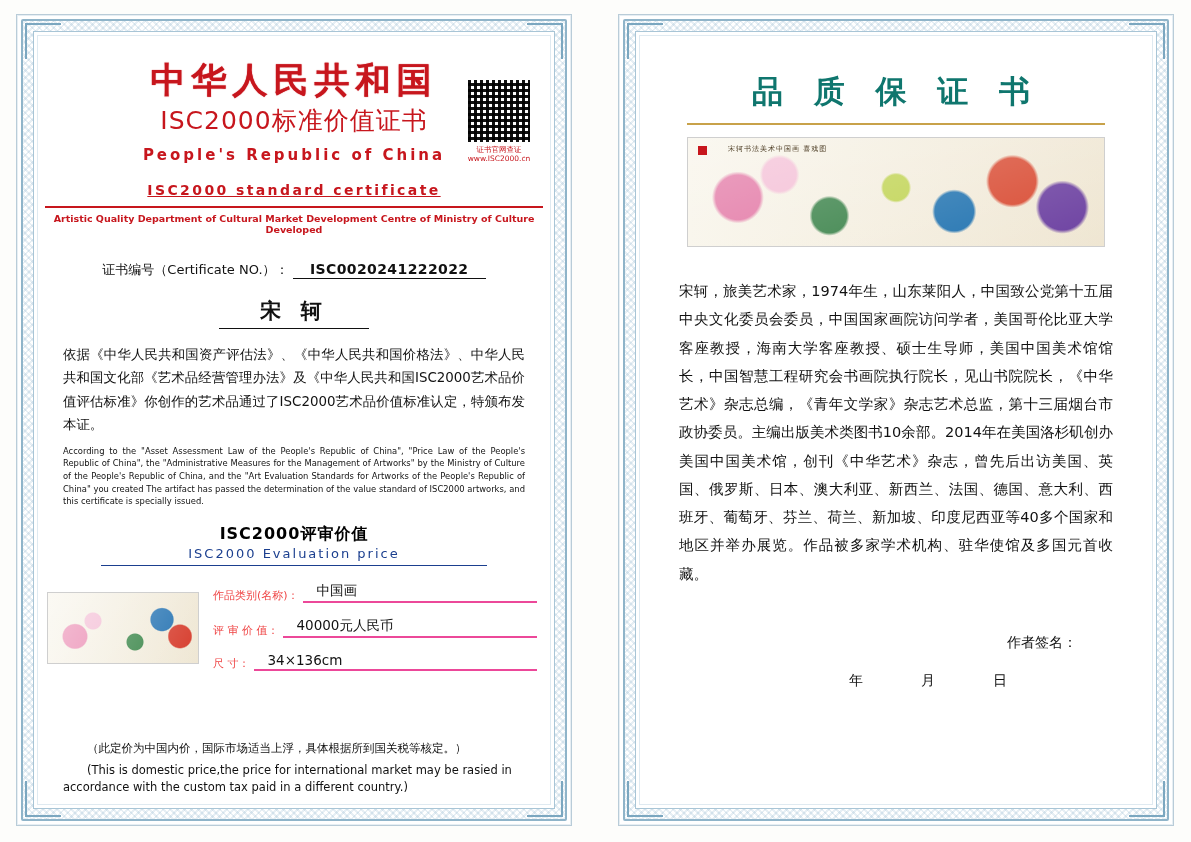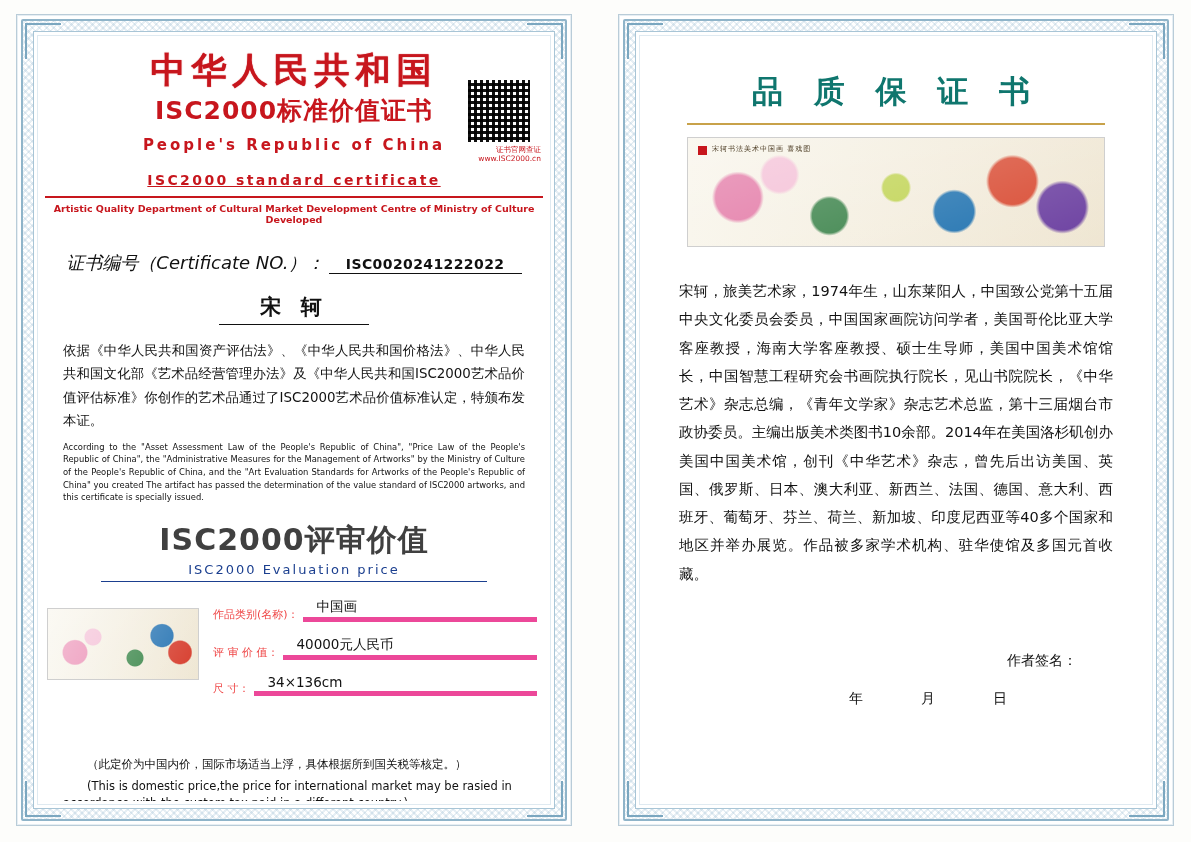--- a/index.html
+++ b/index.html
@@ -77,28 +77,28 @@
   }
 
   
   .cn-title {
     text-align: center;
     color: #c7161d;
     font-family: "DejaVu Sans", "Liberation Sans", sans-serif;
     font-weight: bold;
     font-size: 35px;
     letter-spacing: 6px;
-    margin-top: 12px;
+    margin-top: 22px;
     line-height: 1.1;
     text-shadow: 0 0 1px #c7161d;
   }
   .cn-subtitle {
     text-align: center;
     color: #c7161d;
-    font-weight: bold;
+    font-weight: normal;
     font-size: 25px;
     letter-spacing: 1px;
     margin-top: 4px;
   }
   .en-title {
     text-align: center;
     color: #c7161d;
     font-weight: bold;
     font-size: 15px;
     letter-spacing: 3px;
@@ -133,21 +133,21 @@
     font-size: 9.5px;
     margin-top: 5px;
   }
 
   
   .qr-wrap {
     position: absolute;
     right: 6px;
     top: 40px;
     width: 84px;
-    text-align: right;
+    text-align: center;
   }
   .qr {
     width: 62px;
     height: 62px;
     margin: 0 auto;
     background-color: #fff;
     background-image:
       repeating-linear-gradient(90deg, #111 0 3px, #fff 3px 6px),
       repeating-linear-gradient(0deg, #111 0 3px, #fff 3px 6px);
     background-size: 6px 6px, 6px 6px;
@@ -160,21 +160,21 @@
     margin-top: 2px;
     line-height: 1.25;
   }
 
   .cert-no-row {
     margin-top: 26px;
     text-align: center;
     font-size: 13px;
     color: #111;
   }
-  .cert-no-label { font-size: 18px; font-style: italic; }
+  .cert-no-label { font-size: 13px; }
   .cert-no-value {
     display: inline-block;
     min-width: 185px;
     border-bottom: 1.5px solid #111;
     font-weight: bold;
     font-size: 14px;
     letter-spacing: .4px;
     padding: 0 4px 1px 4px;
     text-align: center;
   }
@@ -205,23 +205,23 @@
   .body-en {
     margin: 8px 22px 0 22px;
     font-size: 8.4px;
     line-height: 1.5;
     color: #111;
     text-align: justify;
   }
 
   .section-title-cn {
     text-align: center;
-    font-size: 30px;
-    font-weight: bold;
-    color: #404040;
+    font-size: 16px;
+    font-weight: bold;
+    color: #000000;
     letter-spacing: 1px;
     margin-top: 16px;
   }
   .section-title-en {
     text-align: center;
     font-size: 13px;
     color: #1b3f8f;
     letter-spacing: 2px;
     margin-top: 1px;
   }
@@ -263,21 +263,21 @@
     align-items: flex-end;
     margin-bottom: 14px;
   }
   .field-label {
     font-size: 11px;
     color: #ef4444;
     white-space: nowrap;
   }
   .field-value {
     flex: 1;
-    border-bottom: 5px solid #ec4899;
+    border-bottom: 2px solid #ec4899;
     font-size: 13.5px;
     padding: 0 6px 1px 14px;
     color: #111;
     margin-left: 4px;
   }
   .note-cn {
     margin: 4px 22px 0 22px;
     font-size: 11.5px;
     line-height: 1.55;
     color: #111;
@@ -332,21 +332,21 @@
   .q-artwork .seal-mark {
     position: absolute;
     left: 10px;
     top: 8px;
     width: 9px;
     height: 9px;
     background: #c7161d;
   }
   .q-artwork .inscription {
     position: absolute;
-    left: 24px;
+    left: 40px;
     top: 6px;
     font-size: 7px;
     color: #4a3a22;
     letter-spacing: 1px;
   }
   .bio {
     margin: 30px 36px 0 36px;
     font-size: 14.5px;
     line-height: 1.95;
     color: #111;
@@ -354,21 +354,21 @@
   }
   .statement {
     margin: 26px 36px 0 36px;
     font-size: 14.5px;
     line-height: 1.95;
     color: #111;
     text-align: justify;
     text-indent: 29px;
   }
   .sign-line {
-    margin: 64px 72px 0 36px;
+    margin: 46px 72px 0 36px;
     text-align: right;
     font-size: 14px;
     color: #111;
   }
   .date-line {
     margin: 20px 120px 0 36px;
     text-align: right;
     font-size: 14px;
     color: #111;
     letter-spacing: 22px;

